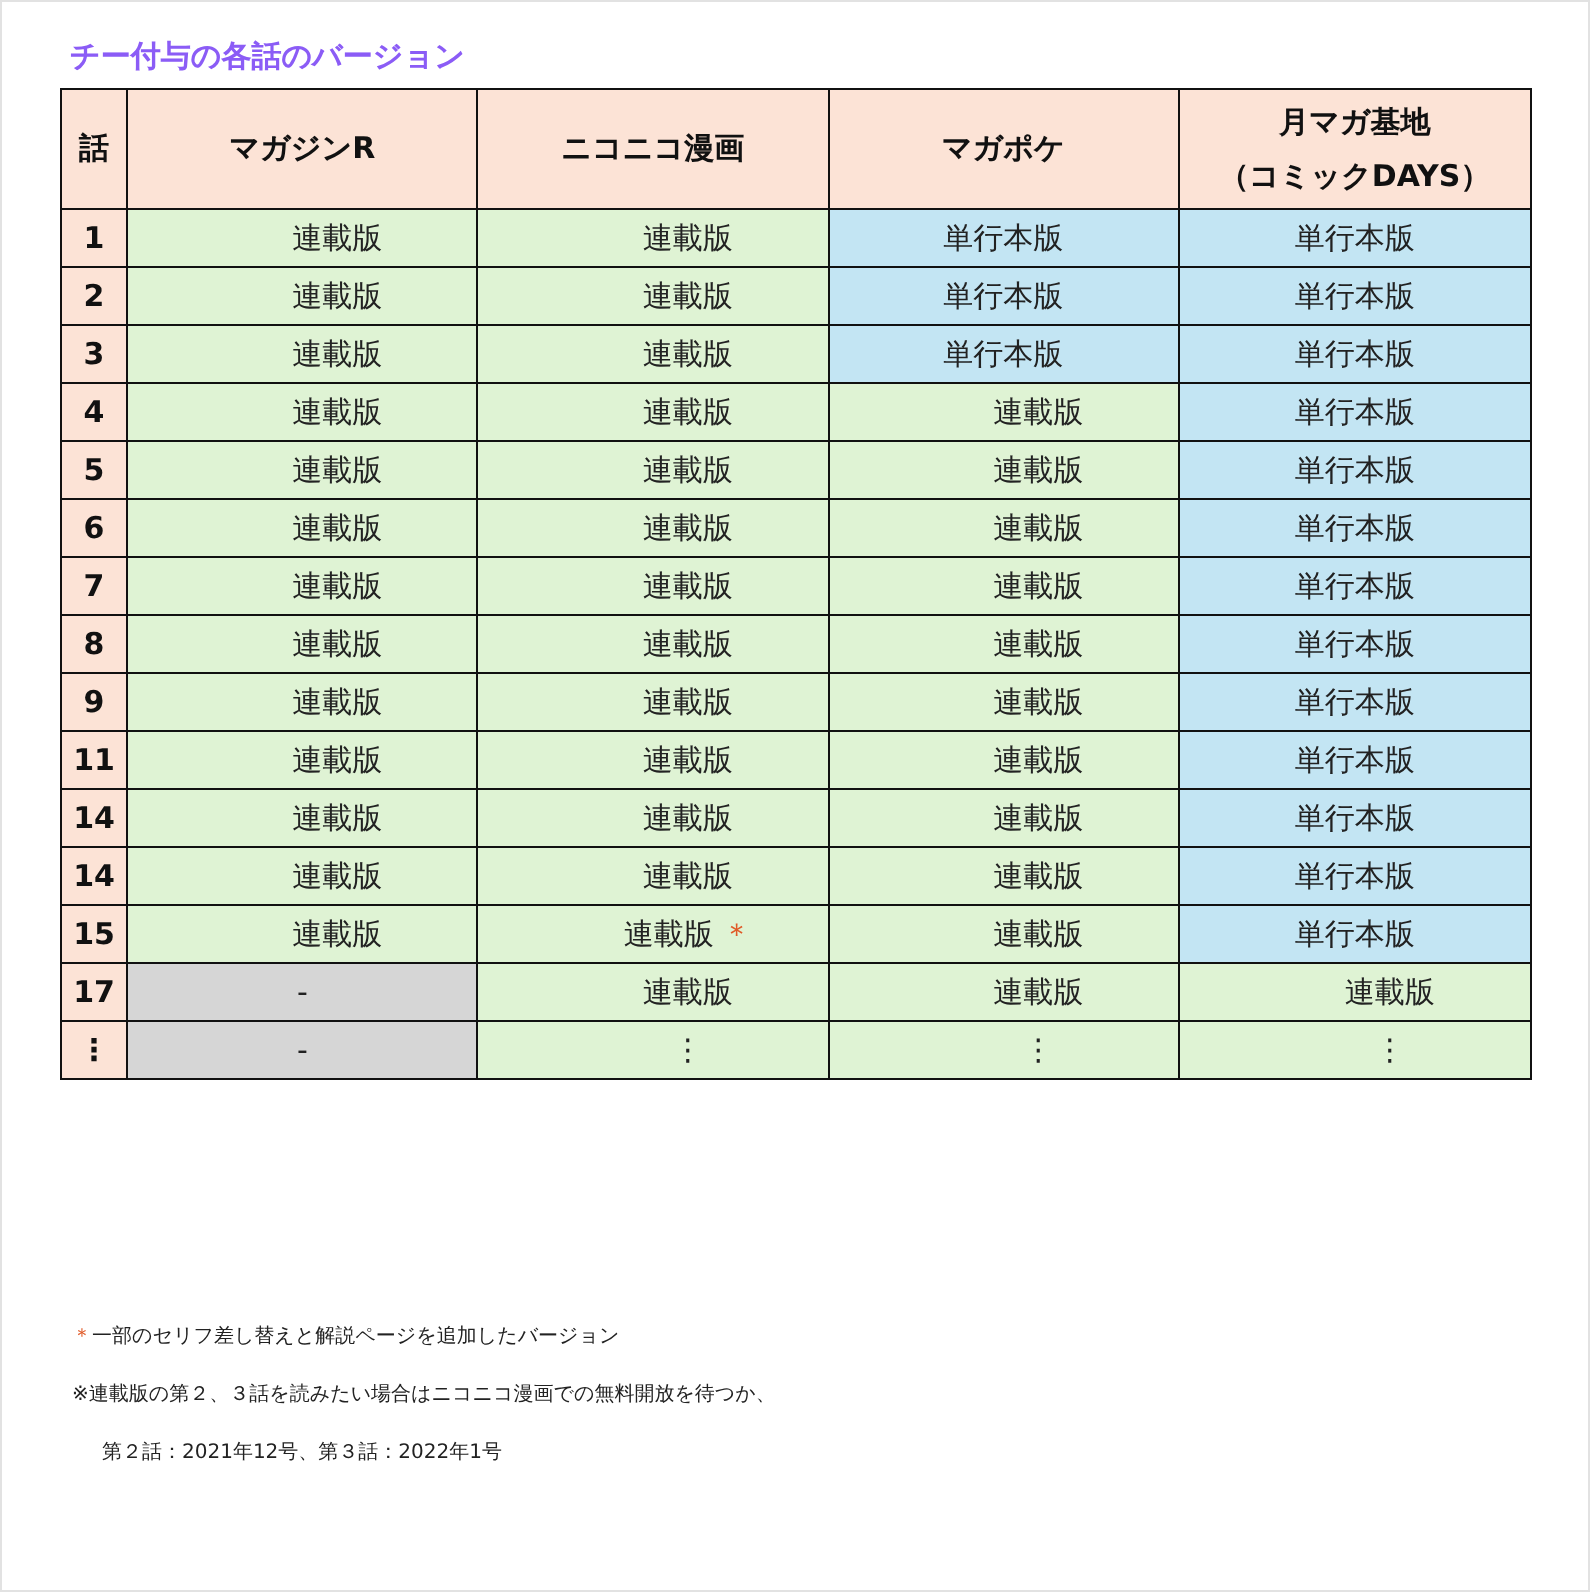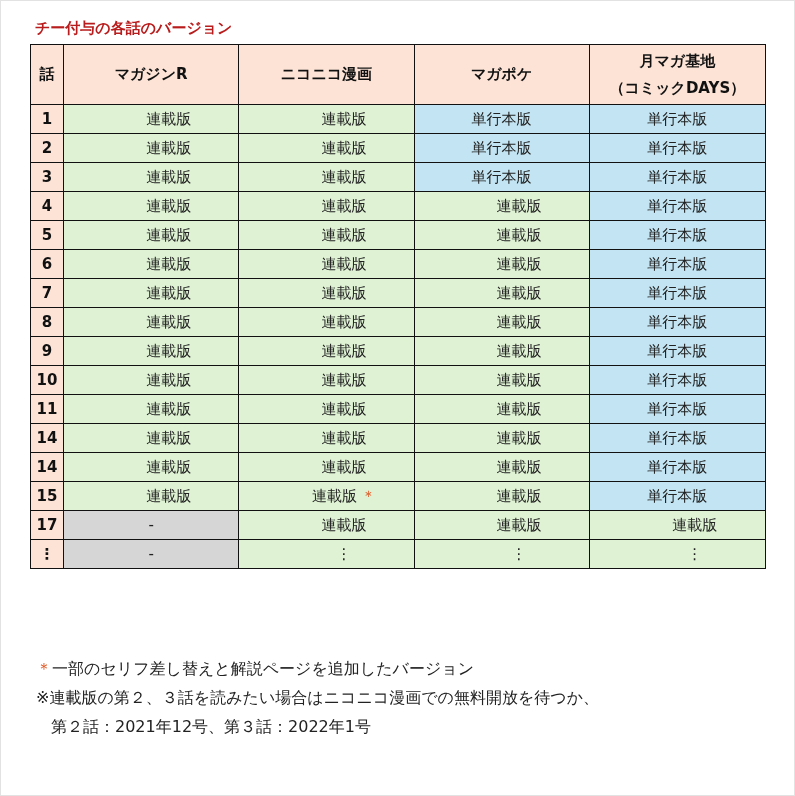--- a/index.html
+++ b/index.html
@@ -1,29 +1,29 @@
 <!DOCTYPE html>
 <html><head>
 <meta charset="utf-8">
 <style>
   html,body{margin:0;padding:0;background:#fff;}
   body{width:795px;height:796px;position:relative;font-family:"DejaVu Sans",sans-serif;color:#222;overflow:hidden;}
   .frame{position:absolute;left:0;top:0;width:793px;height:794px;border:1px solid #e2e2e2;}
-  .title{position:absolute;left:35px;top:19px;font-size:15px;font-weight:bold;color:#b91c1c;}
+  .title{position:absolute;left:35px;top:19px;font-size:15px;font-weight:bold;color:#8b5cf6;}
   table{position:absolute;left:30px;top:44px;border-collapse:collapse;width:736px;table-layout:fixed;}
   th,td{border:1.5px solid #111;text-align:center;padding:0;font-size:15px;}
   th{background:#fce3d6;font-weight:bold;height:59px;line-height:27px;color:#111;}
   td{height:28px;}
   td.num{background:#fce3d6;font-weight:bold;color:#111;}
   td.g{background:#dff3d4;padding-left:35px;}
   td.b{background:#c3e5f3;}
   td.x{background:#d6d6d6;}
   col.c0{width:33px;} col.c1{width:175px;} col.c2{width:175px;} col.c3{width:175px;} col.c4{width:176px;}
   .star{color:#e05a28;margin-left:4px;}
-  .notes{position:absolute;left:36px;top:654px;font-size:16px;line-height:29px;color:#222;}
+  .notes{position:absolute;left:36px;top:654px;font-size:10px;line-height:29px;color:#222;}
   .notes .indent{padding-left:15px;}
   .redstar{color:#e05a28;}
 </style>
 </head>
 <body>
 
 <div class="frame"></div>
 <div class="title">チー付与の各話のバージョン</div>
 
 <table>
@@ -104,27 +104,20 @@
         <td class="b"><span>単行本版</span></td>
       </tr>
       <tr>
         <td class="num"><span>9</span></td>
         <td class="g"><span>連載版</span></td>
         <td class="g"><span>連載版</span></td>
         <td class="g"><span>連載版</span></td>
         <td class="b"><span>単行本版</span></td>
       </tr>
       <tr>
-        <td class="num"><span>10</span></td>
-        <td class="g"><span>連載版</span></td>
-        <td class="g"><span>連載版</span></td>
-        <td class="g"><span>連載版</span></td>
-        <td class="b"><span>単行本版</span></td>
-      </tr>
-      <tr>
         <td class="num"><span>11</span></td>
         <td class="g"><span>連載版</span></td>
         <td class="g"><span>連載版</span></td>
         <td class="g"><span>連載版</span></td>
         <td class="b"><span>単行本版</span></td>
       </tr>
       <tr>
         <td class="num"><span>14</span></td>
         <td class="g"><span>連載版</span></td>
         <td class="g"><span>連載版</span></td>

